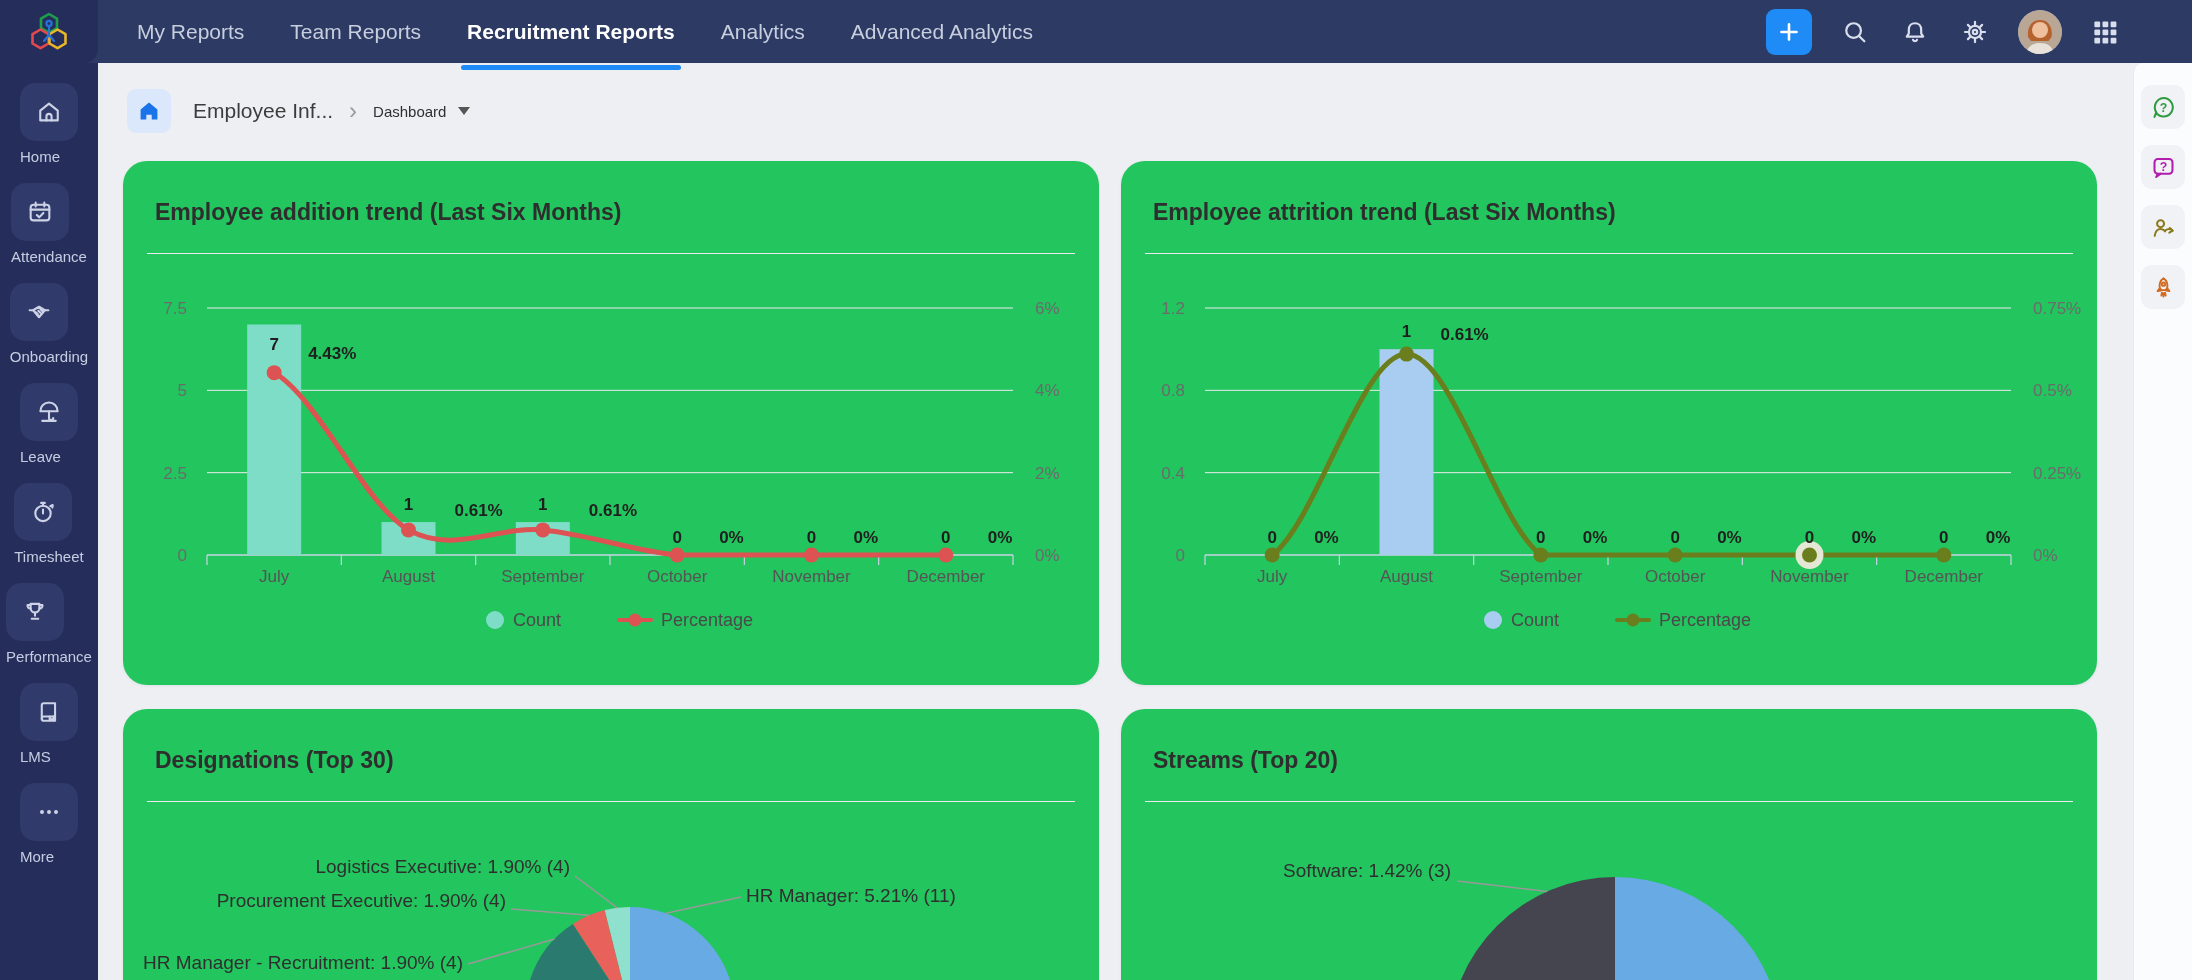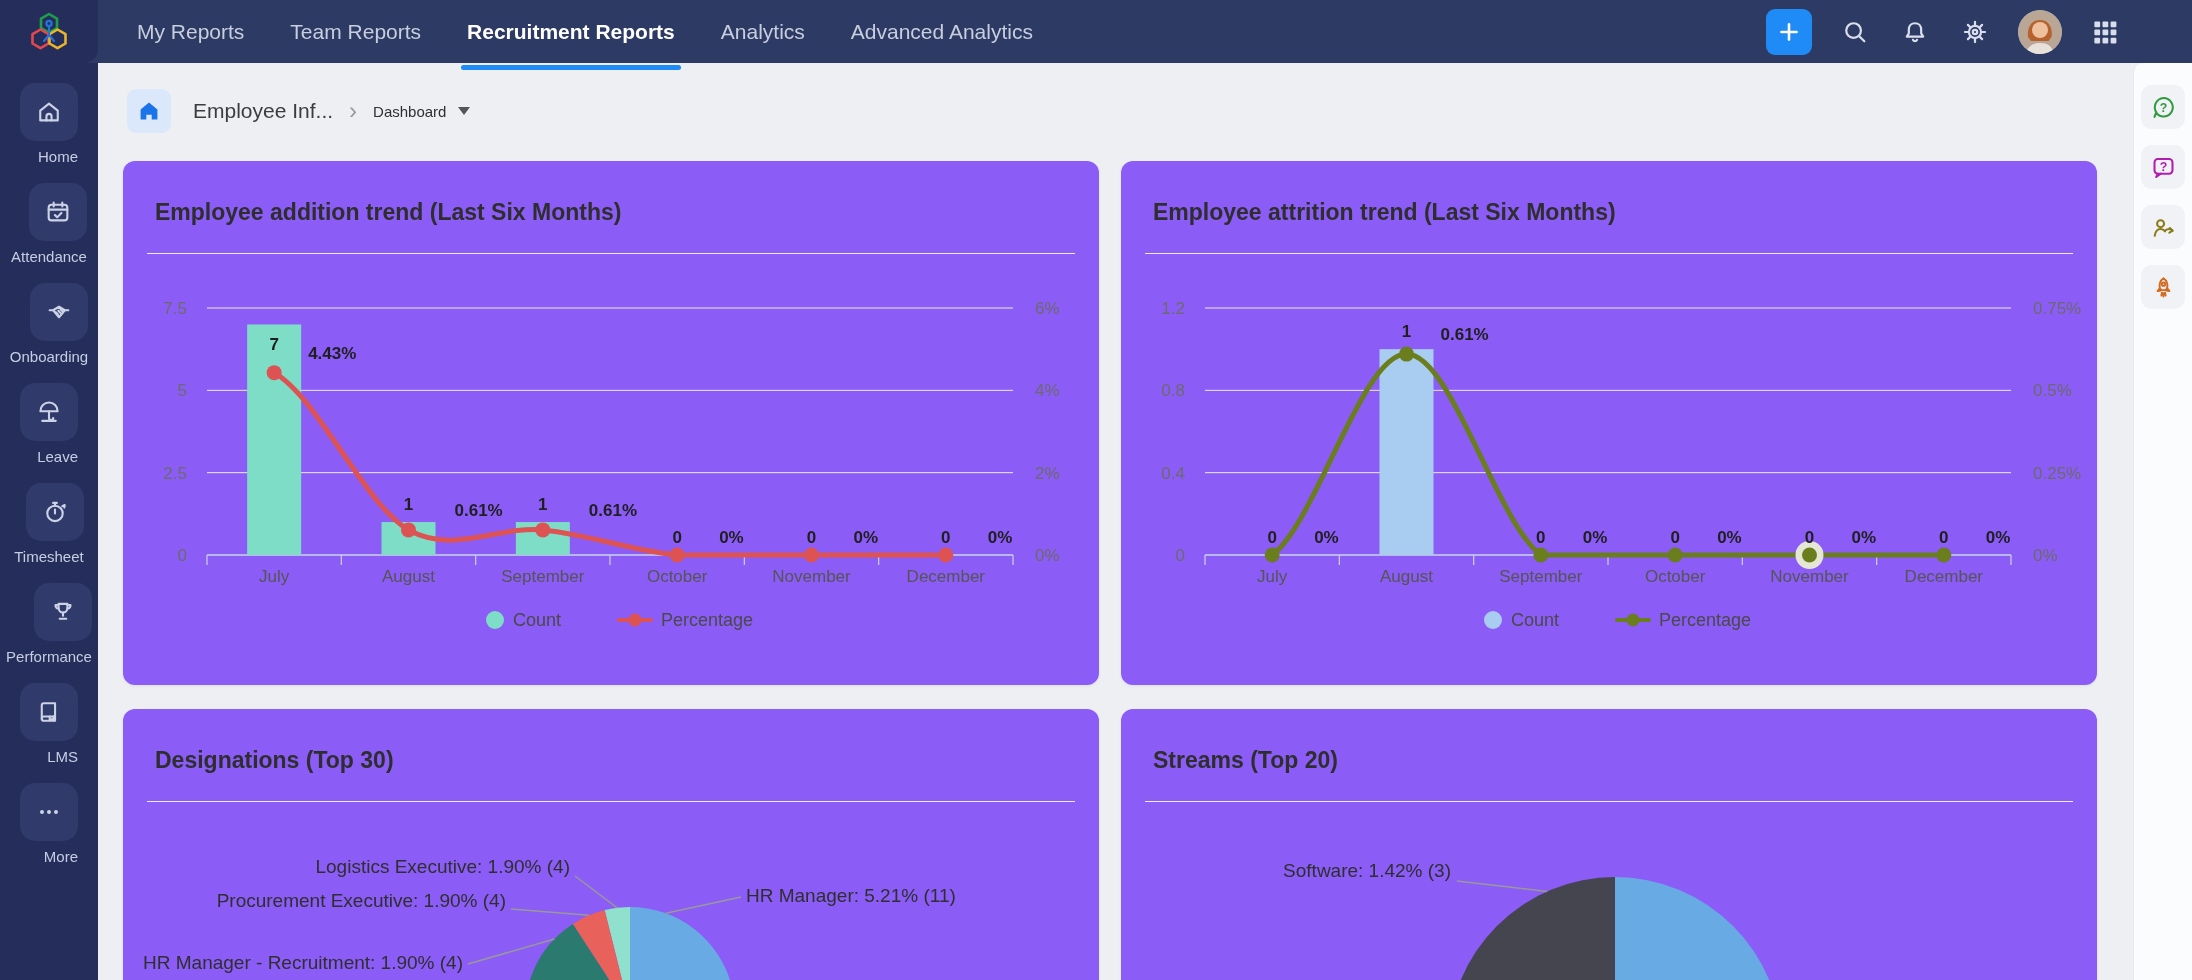--- a/index.html
+++ b/index.html
@@ -14,36 +14,36 @@
   .tabs{display:flex;align-items:stretch;height:76px;margin-left:137px;gap:46px;}
   .tab{position:relative;display:flex;align-items:center;color:#c7cede;font-size:21px;cursor:pointer;white-space:nowrap;}
   .tab.active{color:#ffffff;font-weight:700;}
   .tab.active .tab-underline{position:absolute;left:-6px;right:-6px;bottom:0;height:5px;border-radius:3px;background:#1e8bf7;}
   .nav-actions{position:absolute;right:70px;top:0;height:63px;display:flex;align-items:center;gap:26px;}
   .nav-icon-btn{width:34px;height:34px;display:flex;align-items:center;justify-content:center;cursor:pointer;}
   .btn-plus{width:46px;height:46px;border-radius:9px;background:#1e8bf7;display:flex;align-items:center;justify-content:center;cursor:pointer;}
   .avatar-btn{width:44px;height:44px;border-radius:50%;overflow:hidden;cursor:pointer;background:#9fb4c7;}
   
   .sidebar{position:absolute;left:0;top:63px;width:98px;height:917px;background:#252e5b;z-index:20;display:flex;flex-direction:column;align-items:center;padding-top:20px;box-sizing:border-box;}
-  .side-item{display:flex;flex-direction:column;align-items:flex-end;margin-bottom:18px;cursor:pointer;}
+  .side-item{display:flex;flex-direction:column;align-items:flex-start;margin-bottom:18px;cursor:pointer;}
   .side-tile{width:58px;height:58px;border-radius:15px;background:#303a6b;display:flex;align-items:center;justify-content:center;}
   .side-label{margin-top:7px;font-size:15px;color:#c6cde2;}
   
   .rightrail{position:absolute;right:0;top:63px;width:59px;height:917px;background:#fbfcfd;border-left:1px solid #e8eaee;z-index:20;display:flex;flex-direction:column;align-items:center;padding-top:22px;box-sizing:border-box;gap:16px;border-top-left-radius:10px;}
   .rail-btn{width:44px;height:44px;border-radius:11px;background:#f1f2f5;display:flex;align-items:center;justify-content:center;cursor:pointer;}
   
   .content{position:absolute;left:98px;top:63px;width:1957px;height:917px;background:#edeff3;border-top-left-radius:12px;}
   .breadcrumb{position:absolute;left:29px;top:26px;display:flex;align-items:center;}
   .crumb-home{width:44px;height:44px;border-radius:9px;background:#dbe8fb;display:flex;align-items:center;justify-content:center;cursor:pointer;}
   .crumb-text{margin-left:22px;font-size:21px;color:#3c3c3c;cursor:pointer;white-space:nowrap;}
   .crumb-sep{margin:0 16px;font-size:24px;color:#9a9a9a;}
   .crumb-page{font-size:15px;color:#2f2f2f;cursor:pointer;display:flex;align-items:center;}
   .caret-down{width:0;height:0;border-left:6px solid transparent;border-right:6px solid transparent;border-top:8px solid #555;margin-left:12px;}
   
-  .card{position:absolute;background:#8b5cf6;border-radius:12px;box-shadow:0 1px 3px rgba(40,50,70,.08);overflow:hidden;}
+  .card{position:absolute;background:#22c55e;border-radius:24px;box-shadow:0 1px 3px rgba(40,50,70,.08);overflow:hidden;}
   .card-title{position:absolute;left:32px;top:38px;font-size:23px;font-weight:700;color:#2e2e2e;z-index:2;}
   .card-divider{position:absolute;left:24px;right:24px;top:92px;height:1px;background:#ececef;z-index:2;}
   .chart-svg{position:absolute;left:0;top:0;}
   svg text{font-family:"Liberation Sans",sans-serif;}
 </style>
 </head>
 <body>
 
 <header class="topnav">
   <div class="logo-box">

